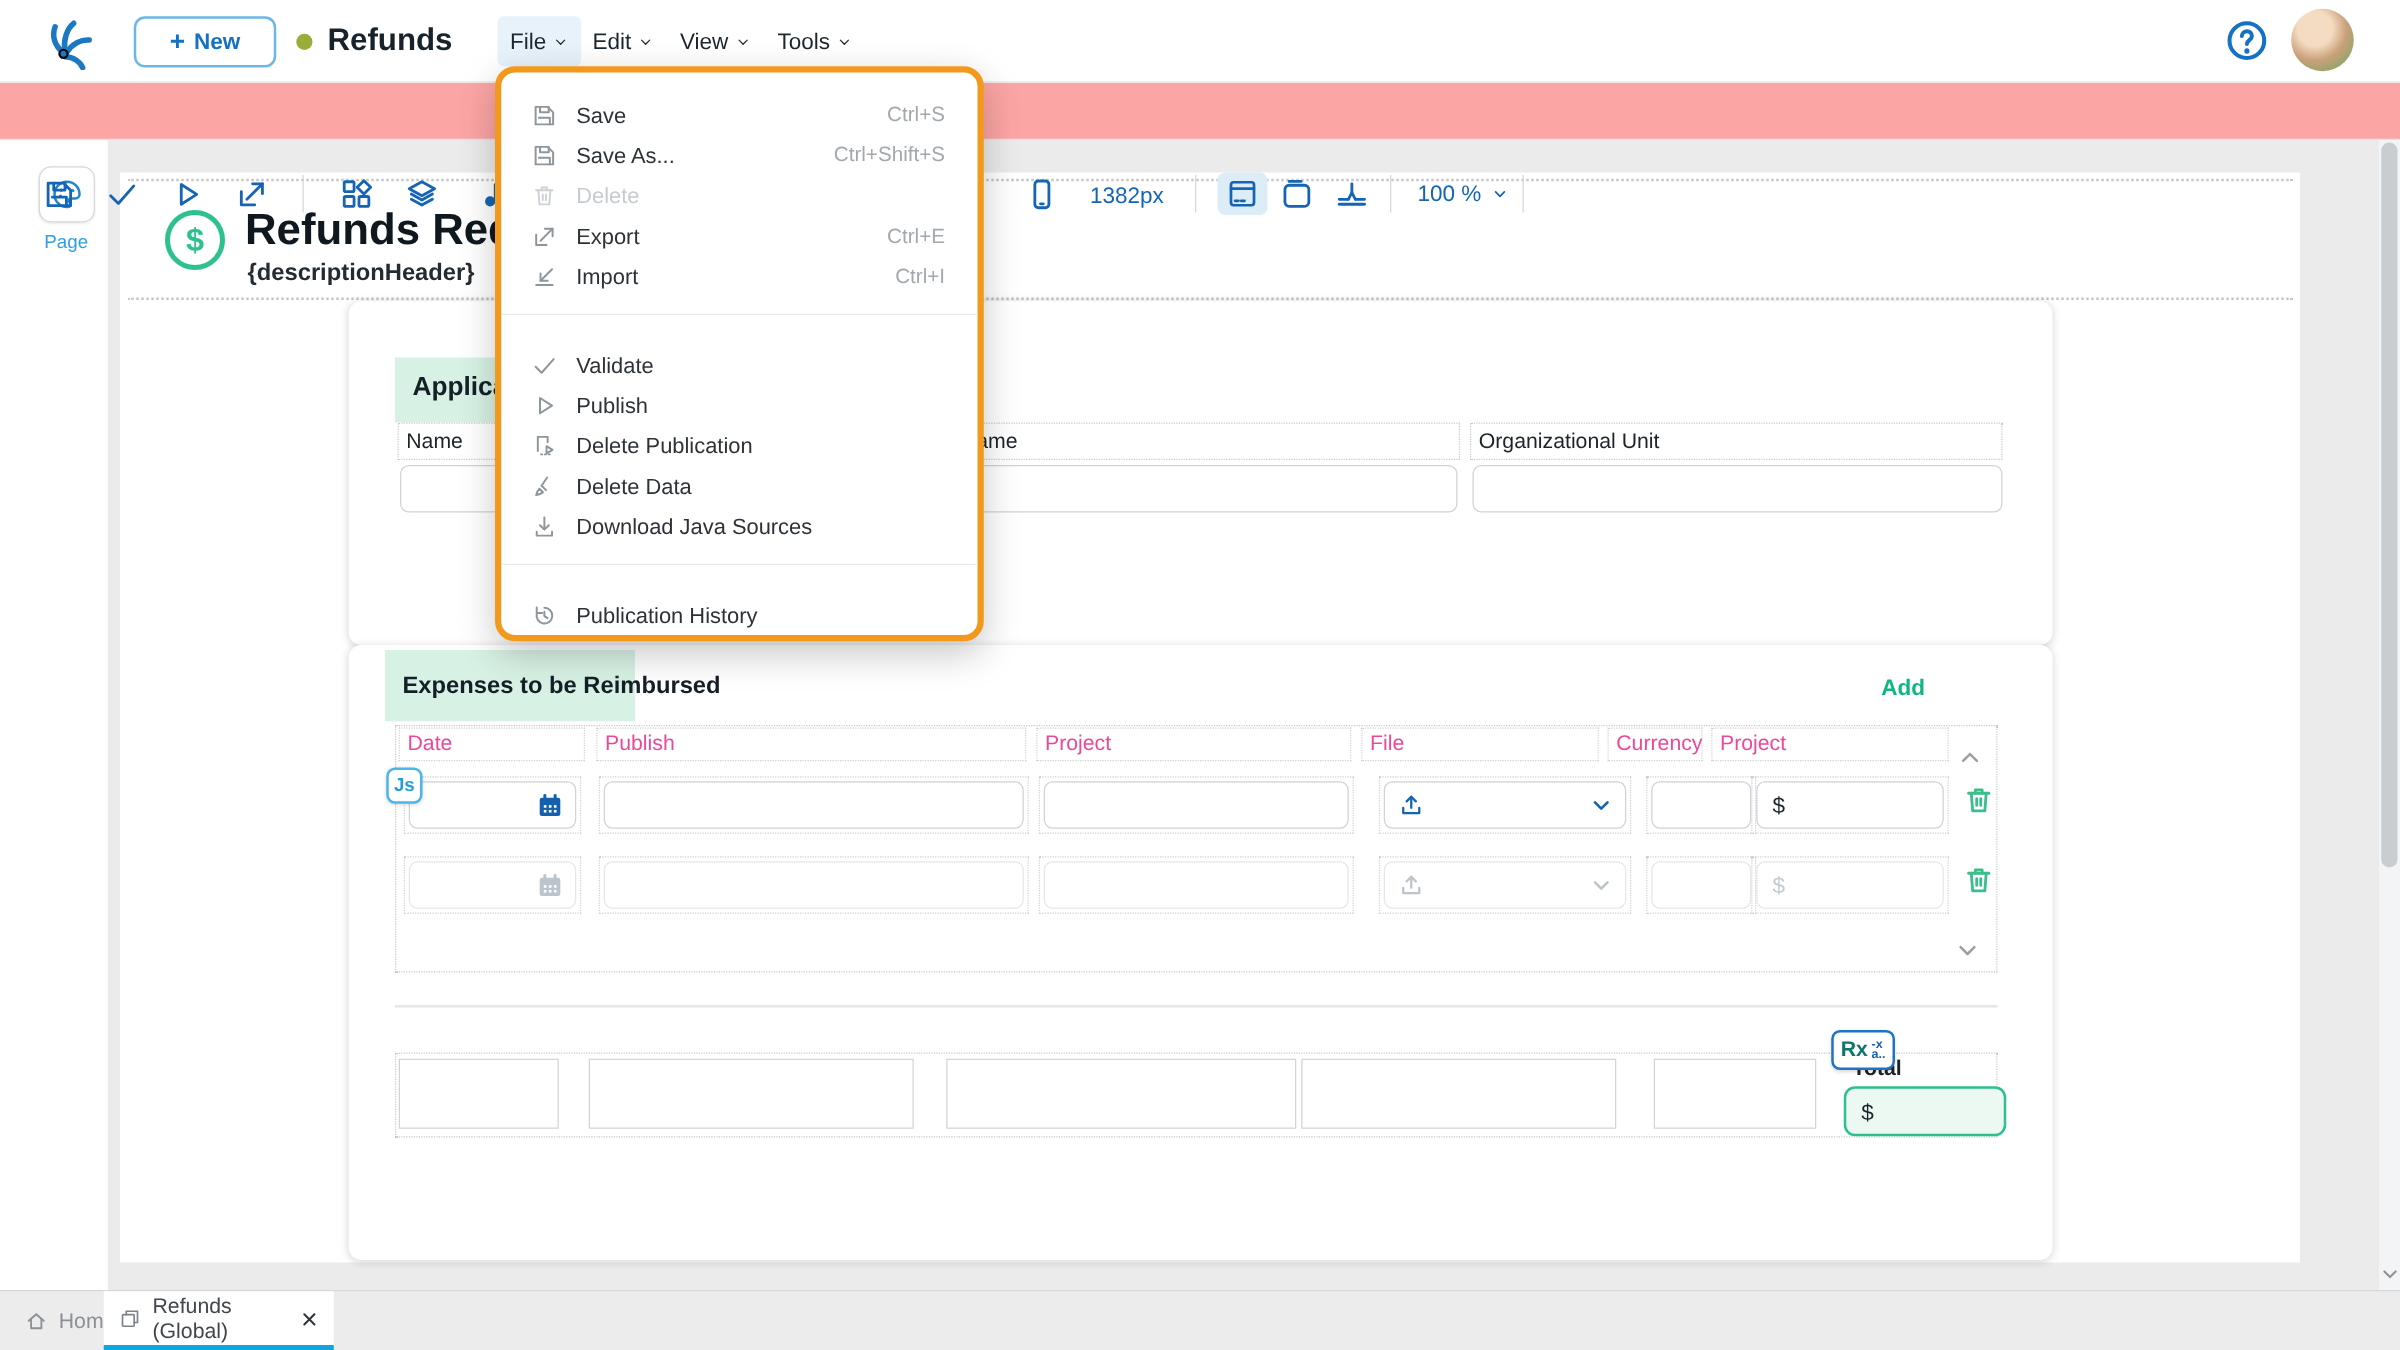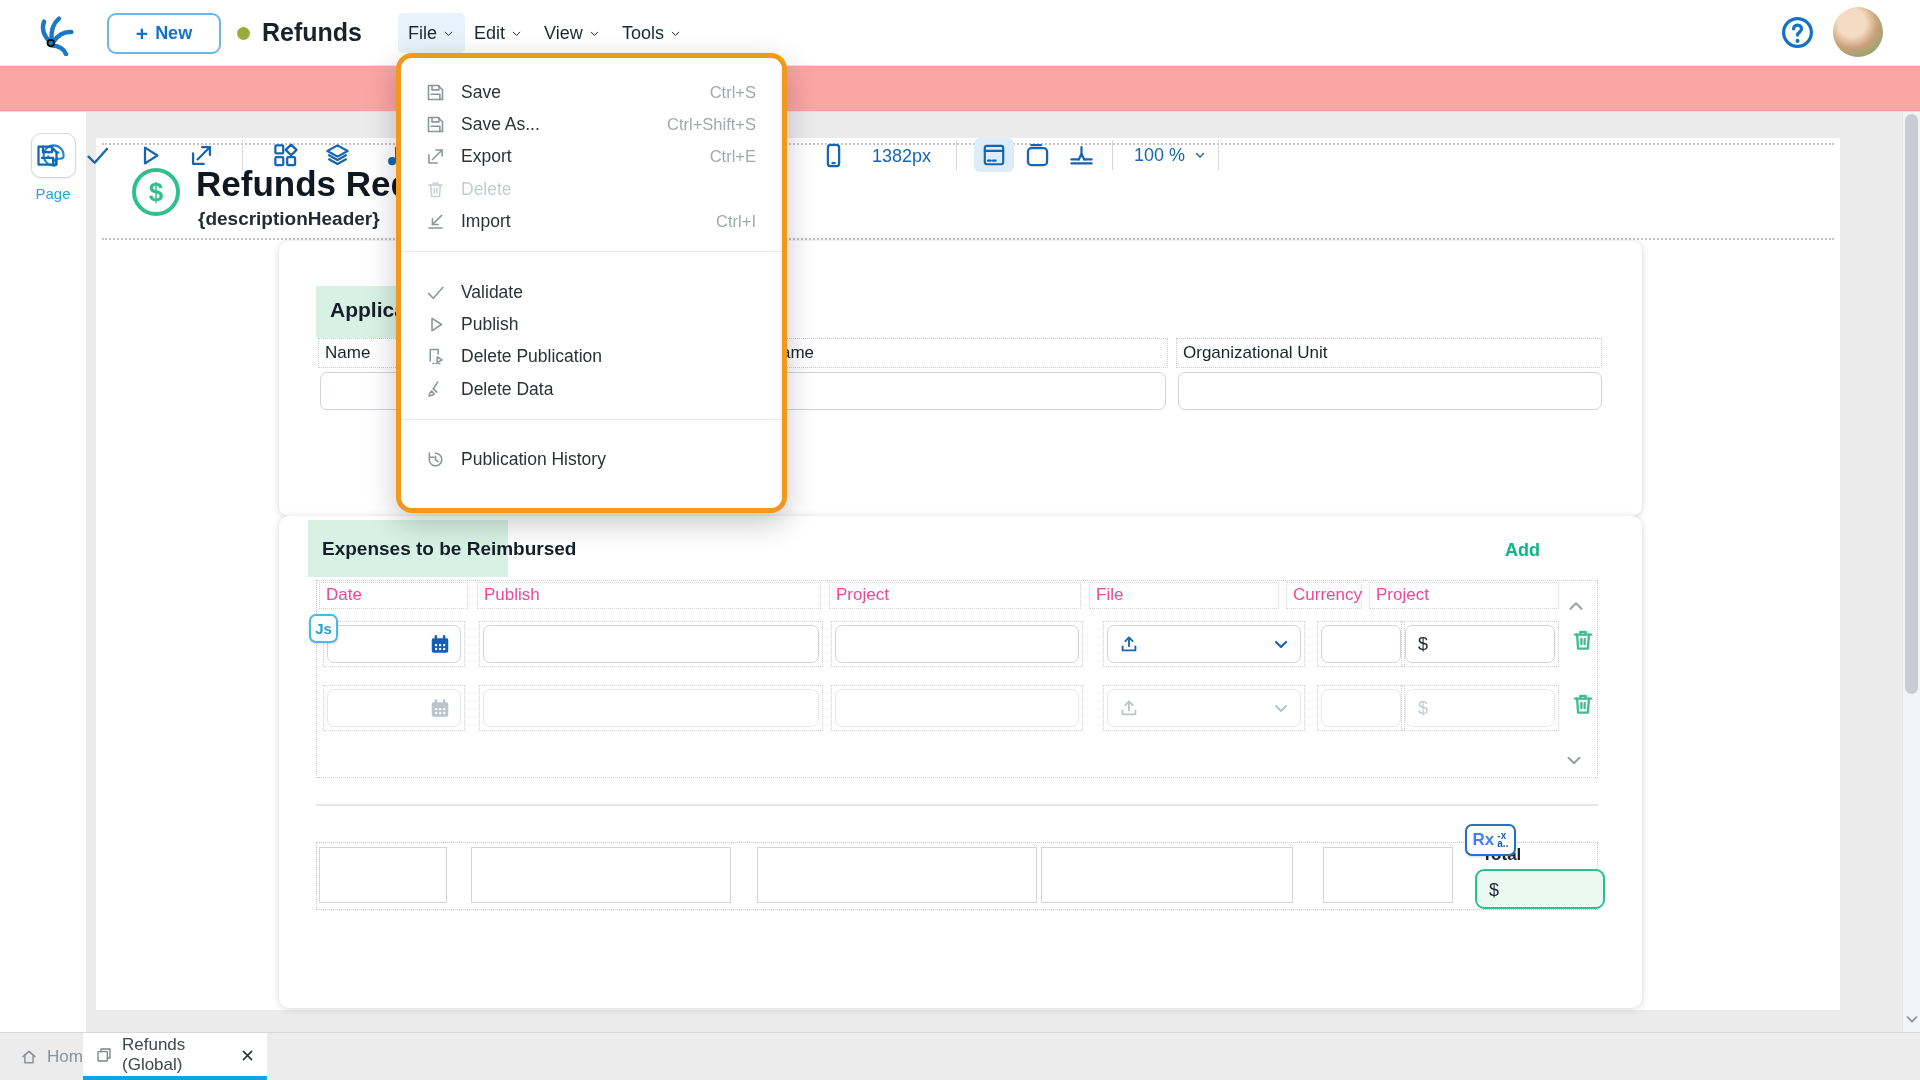--- a/index.html
+++ b/index.html
@@ -46,21 +46,21 @@
   .gcell{position:absolute;border:1px dotted #d2d2d2}
   .hdrcell{position:absolute;border:1px dotted #d2d2d2;font-size:17px;color:#ec4899;padding:2px 0 0 6px}
   .dollar{position:absolute;left:12px;top:8px;font-size:18px;color:#1d242a}
   .dollar.muted{color:#c2cad0}
   .trash{position:absolute;width:26px;height:28px;color:#3cbd8c;cursor:pointer}
   .gridchev{position:absolute;width:22px;height:22px;color:#9aa0a6;cursor:pointer}
   #js-badge{position:absolute;width:29px;height:29px;border:2px solid #4ab6e9;border-radius:7px;background:#fff;
     display:flex;align-items:center;justify-content:center;font-size:15px;font-weight:bold;color:#259fd6;box-shadow:0 1px 3px rgba(0,0,0,.15);cursor:pointer;z-index:3}
   #rx-badge{position:absolute;width:51px;height:32px;border:2px solid #2272c3;border-radius:7px;background:#fff;
     display:flex;align-items:center;justify-content:center;gap:3px;box-shadow:0 1px 3px rgba(0,0,0,.15);cursor:pointer;z-index:3}
-  #rx-badge .rx{font-size:17px;color:#3b82f6;font-weight:bold}
+  #rx-badge .rx{font-size:17px;color:#0f766e;font-weight:bold}
   #rx-badge .frm{display:flex;flex-direction:column;line-height:8px;font-size:10px;font-weight:bold;color:#1460ae;text-align:left}
   #total-input{position:absolute;background:#ecf9f3;border:2px solid #2dc08e;border-radius:9px}
   .add-link{position:absolute;color:#10b585;font-size:18px;font-weight:600;cursor:pointer}
   
   #scrollbar{position:absolute;left:1816px;top:0;width:18px;height:920px;background:#f3f4f5;border-left:1px solid #e6e6e6}
   #scroll-thumb{position:absolute;left:2px;top:2px;width:13px;height:580px;background:#c9cdd2;border-radius:7px;cursor:pointer}
   #scroll-down{position:absolute;left:0px;top:898px;width:18px;height:18px;color:#8d9298;cursor:pointer}
   
   #file-menu{position:absolute;left:396px;top:53px;width:391px;height:460px;background:#fff;border:5px solid #f2991d;
     border-radius:16px;box-shadow:0 10px 30px rgba(0,0,0,.22);z-index:100;padding-top:18px}
@@ -538,38 +538,38 @@
   </div>
   <div class="mi">
     <span class="m-ic">
         <svg class="ic" width="21" height="21">
           <use href="#i-floppy"></use>
         </svg>
       </span>
     <span class="m-lbl">Save As...</span>
       <span class="m-sc">Ctrl+Shift+S</span>
   </div>
+  <div class="mi disabled">
+    <span class="m-ic">
+        <svg class="ic" width="21" height="21">
+          <use href="#i-trash"></use>
+        </svg>
+      </span>
+    <span class="m-lbl">Delete</span>
+      <span class="m-sc"></span>
+  </div>
   <div class="mi">
     <span class="m-ic">
         <svg class="ic" width="21" height="21">
           <use href="#i-export"></use>
         </svg>
       </span>
     <span class="m-lbl">Export</span>
       <span class="m-sc">Ctrl+E</span>
   </div>
-  <div class="mi disabled">
-    <span class="m-ic">
-        <svg class="ic" width="21" height="21">
-          <use href="#i-trash"></use>
-        </svg>
-      </span>
-    <span class="m-lbl">Delete</span>
-      <span class="m-sc"></span>
-  </div>
   <div class="mi">
     <span class="m-ic">
         <svg class="ic" width="21" height="21">
           <use href="#i-import"></use>
         </svg>
       </span>
     <span class="m-lbl">Import</span>
       <span class="m-sc">Ctrl+I</span>
   </div>
 
@@ -599,20 +599,28 @@
       </span>
     <span class="m-lbl">Delete Publication</span>
   </div>
   <div class="mi">
     <span class="m-ic">
         <svg class="ic" width="21" height="21">
           <use href="#i-broom"></use>
         </svg>
       </span>
     <span class="m-lbl">Delete Data</span>
+  </div>
+  <div class="mi">
+    <span class="m-ic">
+        <svg class="ic" width="21" height="21">
+          <use href="#i-download"></use>
+        </svg>
+      </span>
+    <span class="m-lbl">Download Java Sources</span>
   </div>
 
   <div class="m-sep"></div>
 
   <div class="mi">
     <span class="m-ic">
         <svg class="ic" width="21" height="21">
           <use href="#i-history"></use>
         </svg>
       </span>

